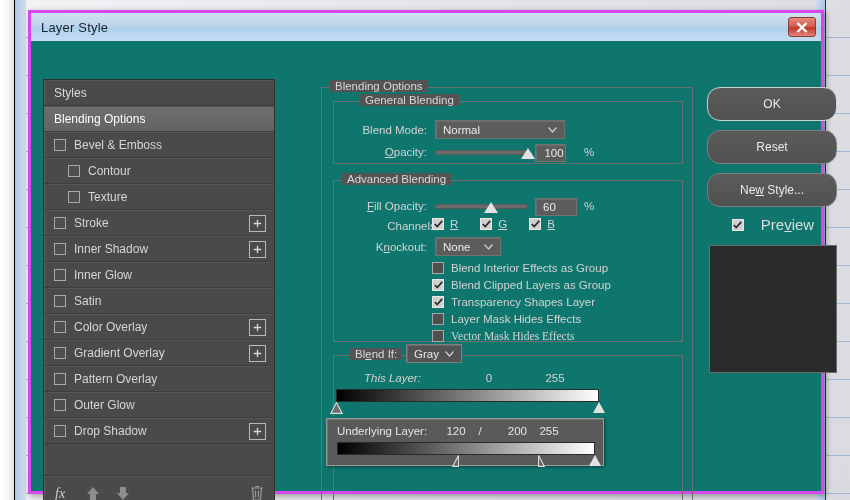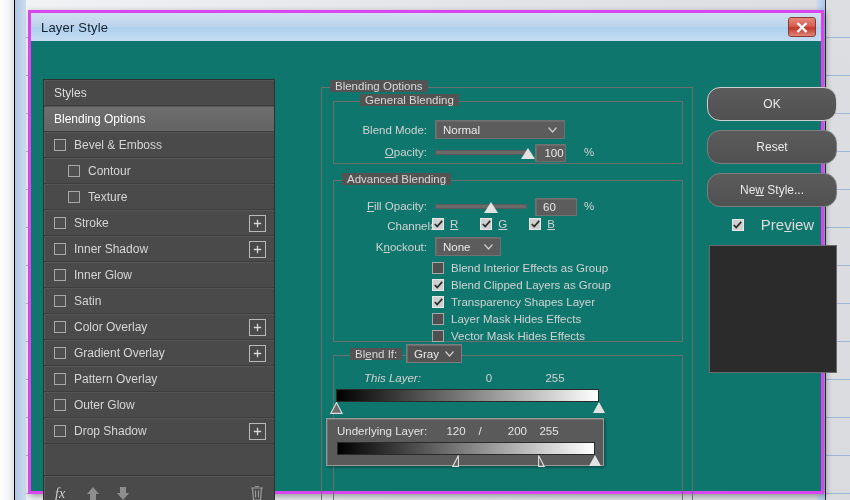--- a/index.html
+++ b/index.html
@@ -455,21 +455,21 @@
               <svg width="9" height="8" viewBox="0 0 9 8">
                 <path d="M0.8 4 L3.2 6.6 L8.2 0.9" stroke="#2b2b2b" stroke-width="1.7" fill="none"></path>
               </svg>
             </span>
             <span>Transparency Shapes Layer</span>
           </div>
           <div class="cbline" style="margin-bottom: 1px;">
             <span class="chk"></span>
             <span>Layer Mask Hides Effects</span>
           </div>
-          <div class="cbline" style="margin-bottom: 1px;">
+          <div class="cbline" style="margin-bottom: 1px; font-family: Liberation Serif, serif;">
             <span class="chk"></span>
             <span>Vector Mask Hides Effects</span>
           </div>
         </div>
 
       <div class="groupbox" style="left:11px;top:267px;width:350px;height:148px;"></div>
       <span class="grouplabel" style="left:28px;top:260px;">
         Bl<u class="ul">e</u><span>nd If:</span>
       </span>
       <div class="select" style="position:absolute;left:84px;top:256px;width:56px;background:#535353;border-color:#7d7d7d;">

